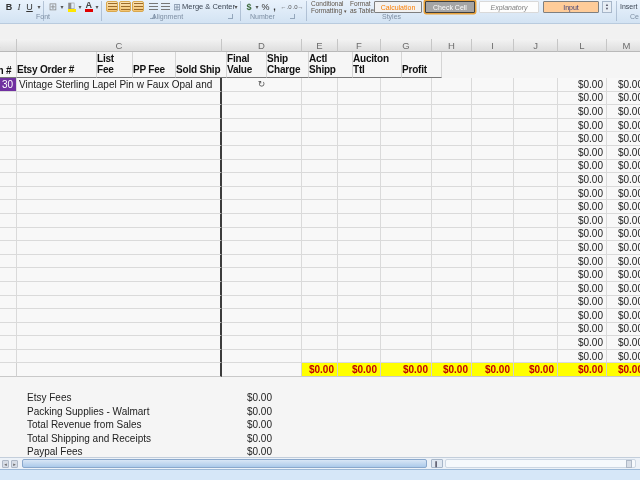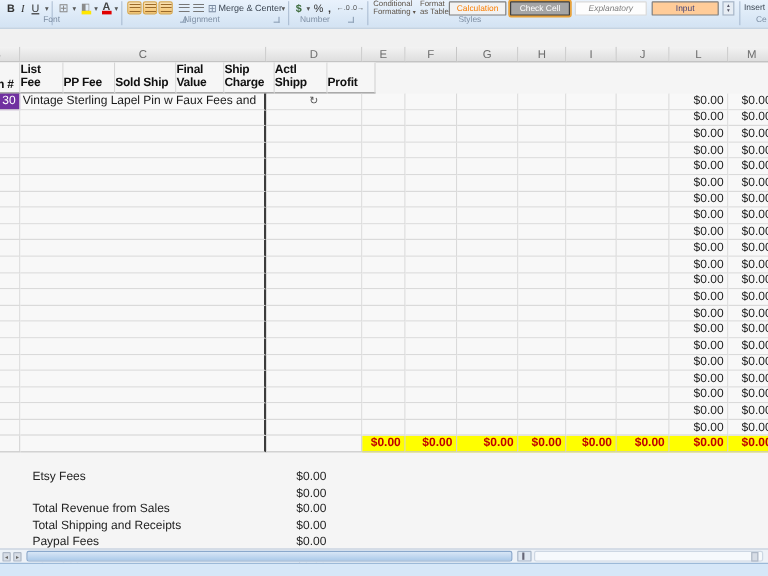--- a/index.html
+++ b/index.html
@@ -196,20 +196,23 @@
         <div class="lcell" style="width: 42px; flex: 0 0 auto;">I</div>
         <div class="lcell" style="width: 44px; flex: 0 0 auto;">J</div>
         <div class="lcell" style="width: 49px; flex: 0 0 auto;">L</div>
         <div class="lcell" style="width: 40px; flex: 0 0 auto;">M</div>
       </div>
 
     <div class="hrow">
       <div class="hcell" id="hB" style="width: 17px; flex: 0 0 auto;">
         <span class="clipwrap" style="bottom:1px;">Item #</span>
         </div>
+      <div class="hcell" id="hD" style="width: 80px; flex: 0 0 auto;">
+          <span>Etsy Order #</span>
+        </div>
       <div class="hcell" id="hE" style="width: 36px; flex: 0 0 auto;">
           <span>List</span>
           <span>Fee</span>
         </div>
       <div class="hcell" id="hF" style="width: 43px; flex: 0 0 auto;">
           <span>PP Fee</span>
         </div>
       <div class="hcell" id="hG" style="width: 51px; flex: 0 0 auto;">
           <span>Sold Ship</span>
         </div>
@@ -218,29 +221,33 @@
           <span>Value</span>
         </div>
       <div class="hcell" id="hI" style="width: 42px; flex: 0 0 auto;">
           <span>Ship</span>
           <span>Charge</span>
         </div>
       <div class="hcell" id="hJ" style="width: 44px; flex: 0 0 auto;">
           <span>Actl</span>
           <span>Shipp</span>
         </div>
+      <div class="hcell" id="hL" style="width: 49px; flex: 0 0 auto;">
+          <span>Auciton</span>
+          <span>Ttl</span>
+        </div>
       <div class="hcell" id="hM" style="width: 40px; flex: 0 0 auto;">
           <span>Profit</span>
         </div>
     </div>
 
     <div id="data-rows">
         <div class="drow">
           <div class="dcell money" style="width: 17px; flex: 0 0 auto; background: rgb(112, 48, 160); color: rgb(255, 255, 255);">30</div>
-          <div class="dcell heavyR" style="width: 205px; flex: 0 0 auto; padding-left: 2px;">Vintage Sterling Lapel Pin w Faux Fees and</div>
+          <div class="dcell heavyR" style="width: 205px; flex: 0 0 auto; padding-left: 2px;">Vintage Sterling Lapel Pin w Faux Opal and</div>
           <div class="dcell" style="width: 80px; flex: 0 0 auto; justify-content: center;">
             <span style="font-size: 9px; color: rgb(85, 85, 85);">↻</span>
           </div>
           <div class="dcell" style="width: 36px; flex: 0 0 auto;"></div>
           <div class="dcell" style="width: 43px; flex: 0 0 auto;"></div>
           <div class="dcell" style="width: 51px; flex: 0 0 auto;"></div>
           <div class="dcell" style="width: 40px; flex: 0 0 auto;"></div>
           <div class="dcell" style="width: 42px; flex: 0 0 auto;"></div>
           <div class="dcell" style="width: 44px; flex: 0 0 auto;"></div>
           <div class="dcell money" style="width: 49px; flex: 0 0 auto;">$0.00</div>
@@ -521,20 +528,21 @@
         <div class="tcell" style="width: 40px; flex: 0 0 auto; background: rgb(255, 255, 0); color: rgb(192, 0, 0);">$0.00</div>
       </div>
   </div>
 
   <div class="summary" id="summary">
       <div class="srow">
         <div class="slabel">Etsy Fees</div>
         <div class="sval">$0.00</div>
       </div>
       <div class="srow">
+        <div class="slabel">Packing Supplies - Walmart</div>
         <div class="sval">$0.00</div>
       </div>
       <div class="srow">
         <div class="slabel">Total Revenue from Sales</div>
         <div class="sval">$0.00</div>
       </div>
       <div class="srow">
         <div class="slabel">Total Shipping and Receipts</div>
         <div class="sval">$0.00</div>
       </div>

